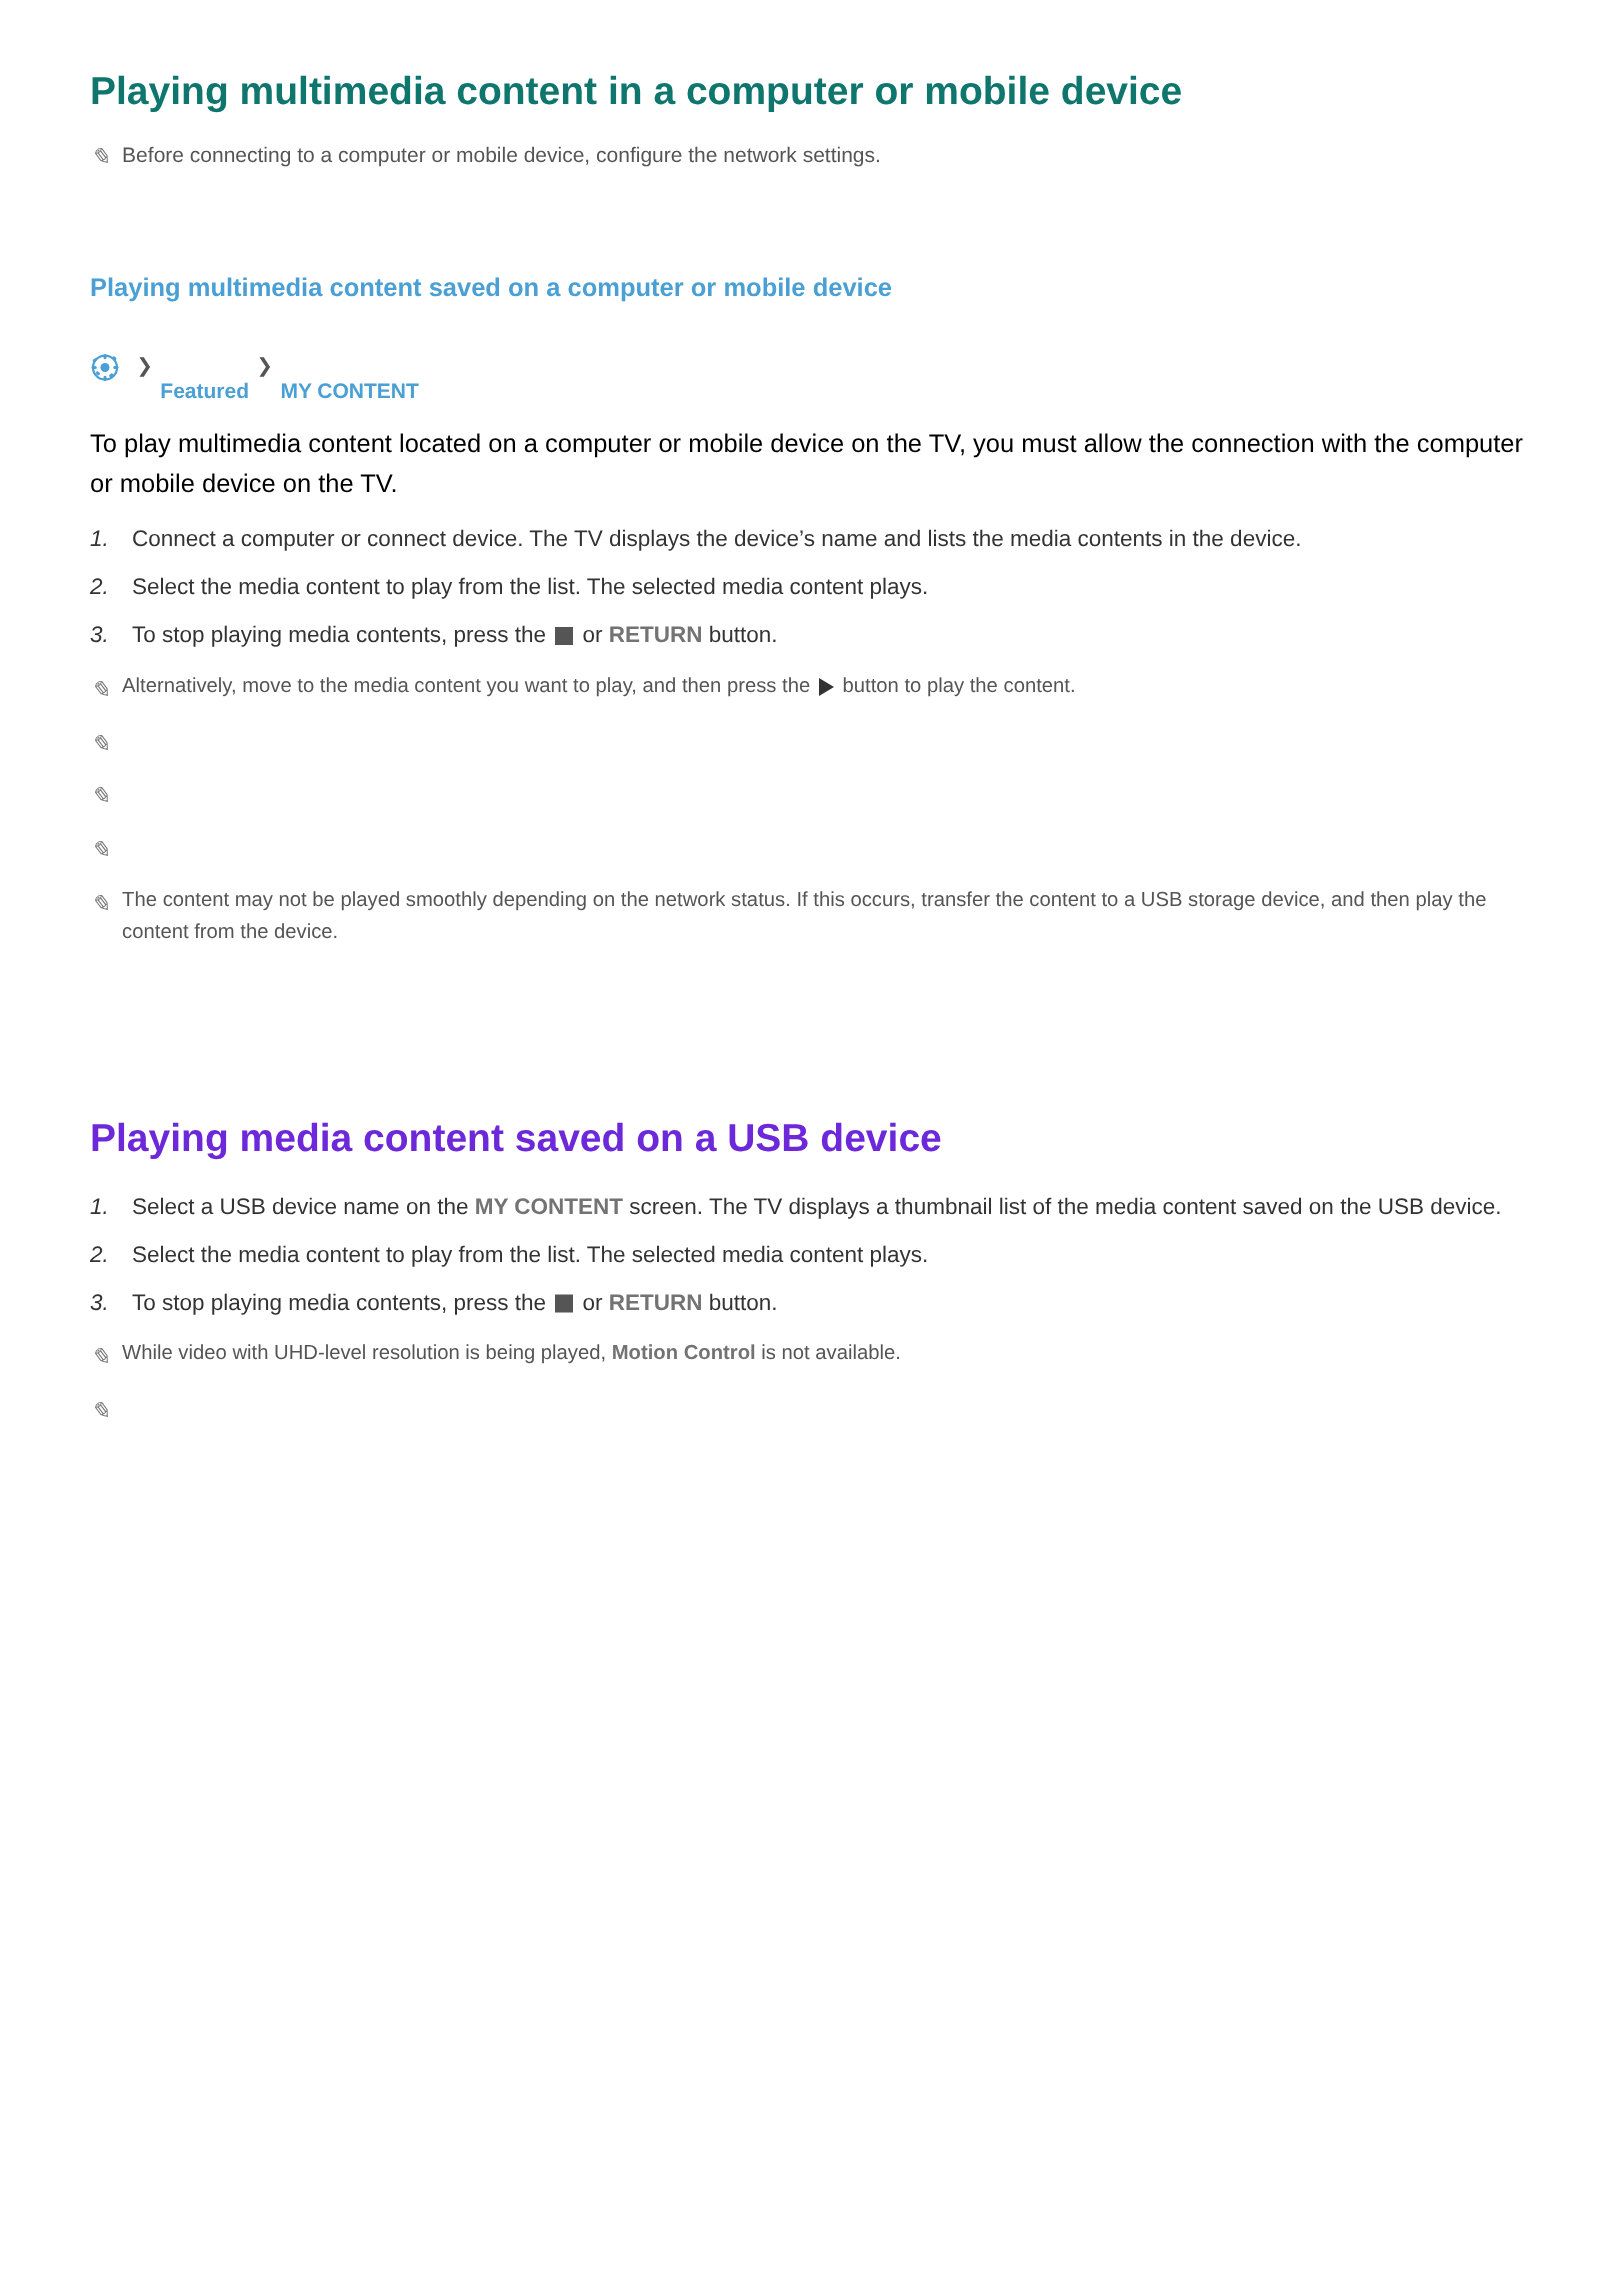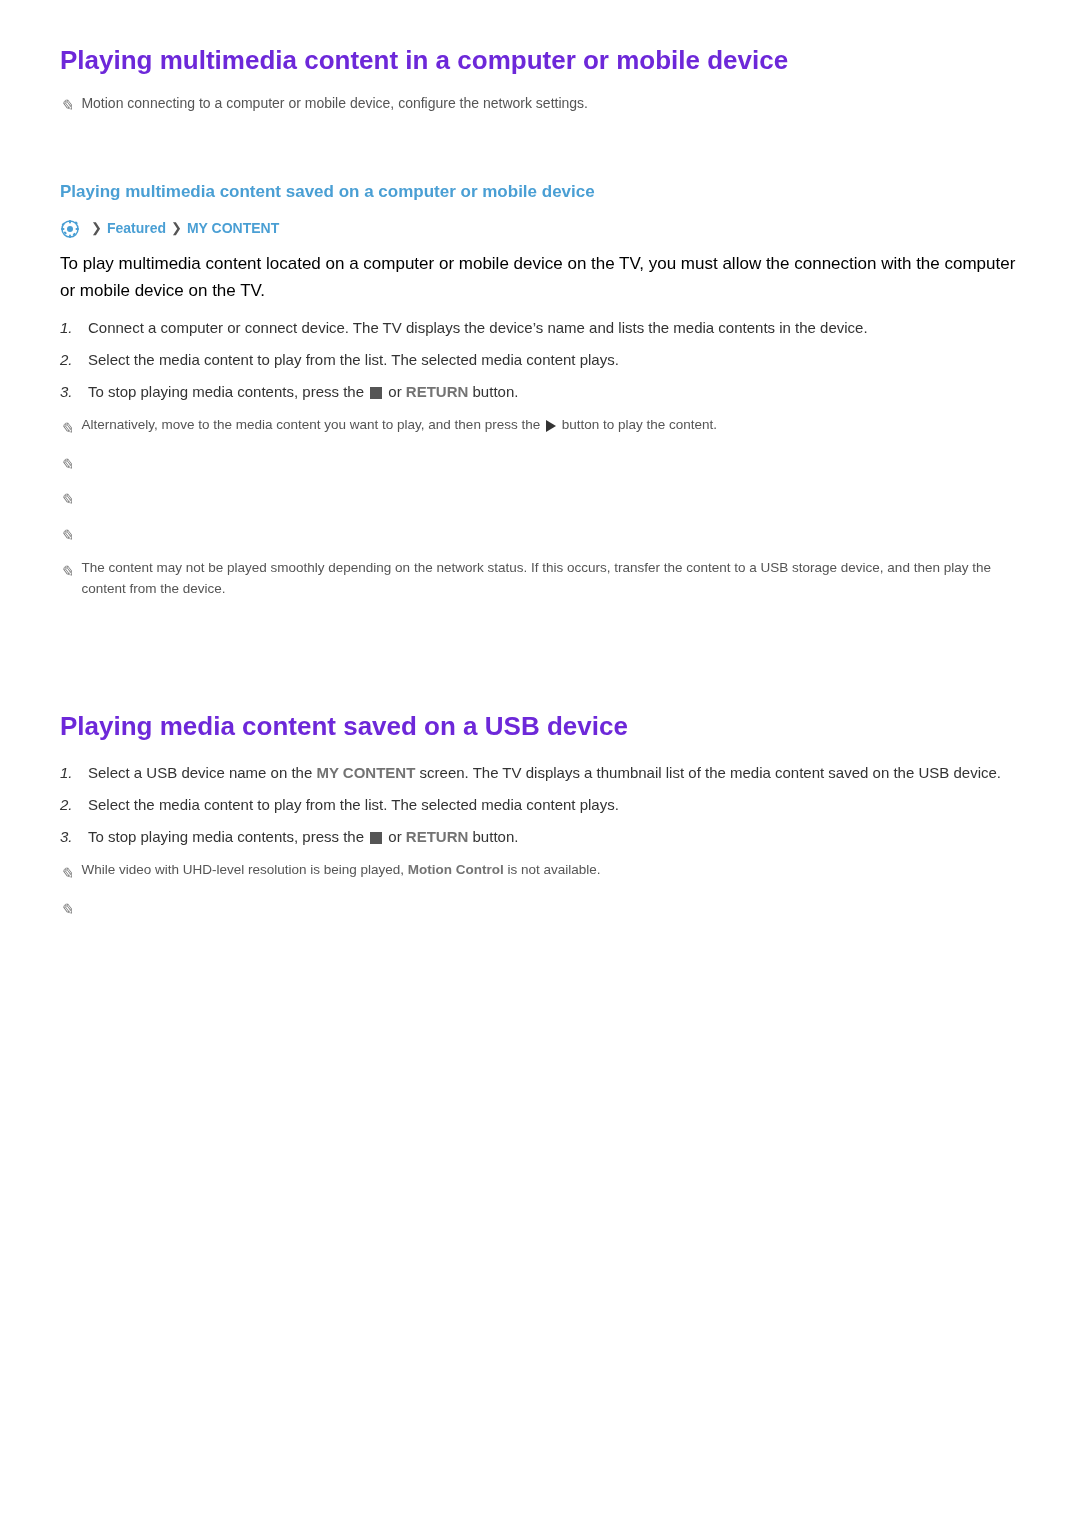--- a/index.html
+++ b/index.html
@@ -13,21 +13,21 @@
       background: #ffffff;
       color: #333333;
       font-size: 15px;
       line-height: 1.6;
       padding: 40px 60px;
       max-width: 1080px;
       min-height: 1527px;
     }
 
     .main-title {
-      color: #6d28d9;
+      color: #0f766e;
       font-size: 26px;
       font-weight: 600;
       margin-bottom: 10px;
       border-bottom: none;
     }
 
     .note-line {
       display: flex;
       align-items: flex-start;
       margin-bottom: 6px;
@@ -76,20 +76,21 @@
 
     .breadcrumb-arrow {
       margin: 0 5px;
       color: #555;
       font-size: 13px;
     }
 
     .breadcrumb-item {
       color: #4a9fd4;
       font-weight: 600;
+      margin-top: 32px;
     }
 
     .body-text {
       margin-bottom: 12px;
       color: #000000;
       font-size: 17px;
     }
 
     .ordered-list {
       list-style: none;
@@ -157,21 +158,21 @@
 <body>
 
 
 
 
 <h1 class="main-title">Playing multimedia content in a computer or mobile device</h1>
 
 
 <div class="note-line">
   <span class="note-icon">✎</span>
-  <span>Motion connecting to a computer or mobile device, configure the network settings.</span>
+  <span>Before connecting to a computer or mobile device, configure the network settings.</span>
 </div>
 
 <br>
 
 
 <div class="section-title">Playing multimedia content saved on a computer or mobile device</div>
 
 
 <div class="breadcrumb">
 

